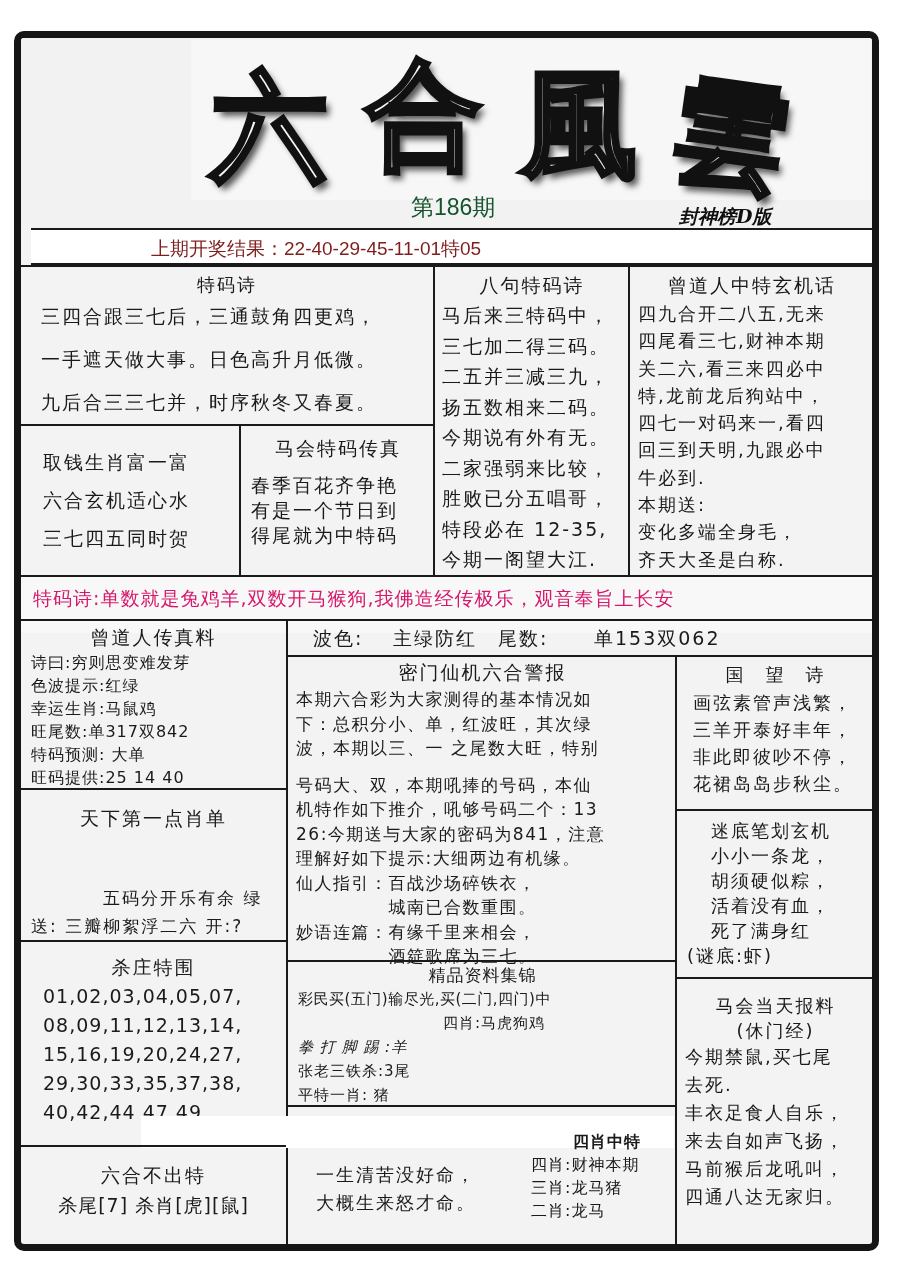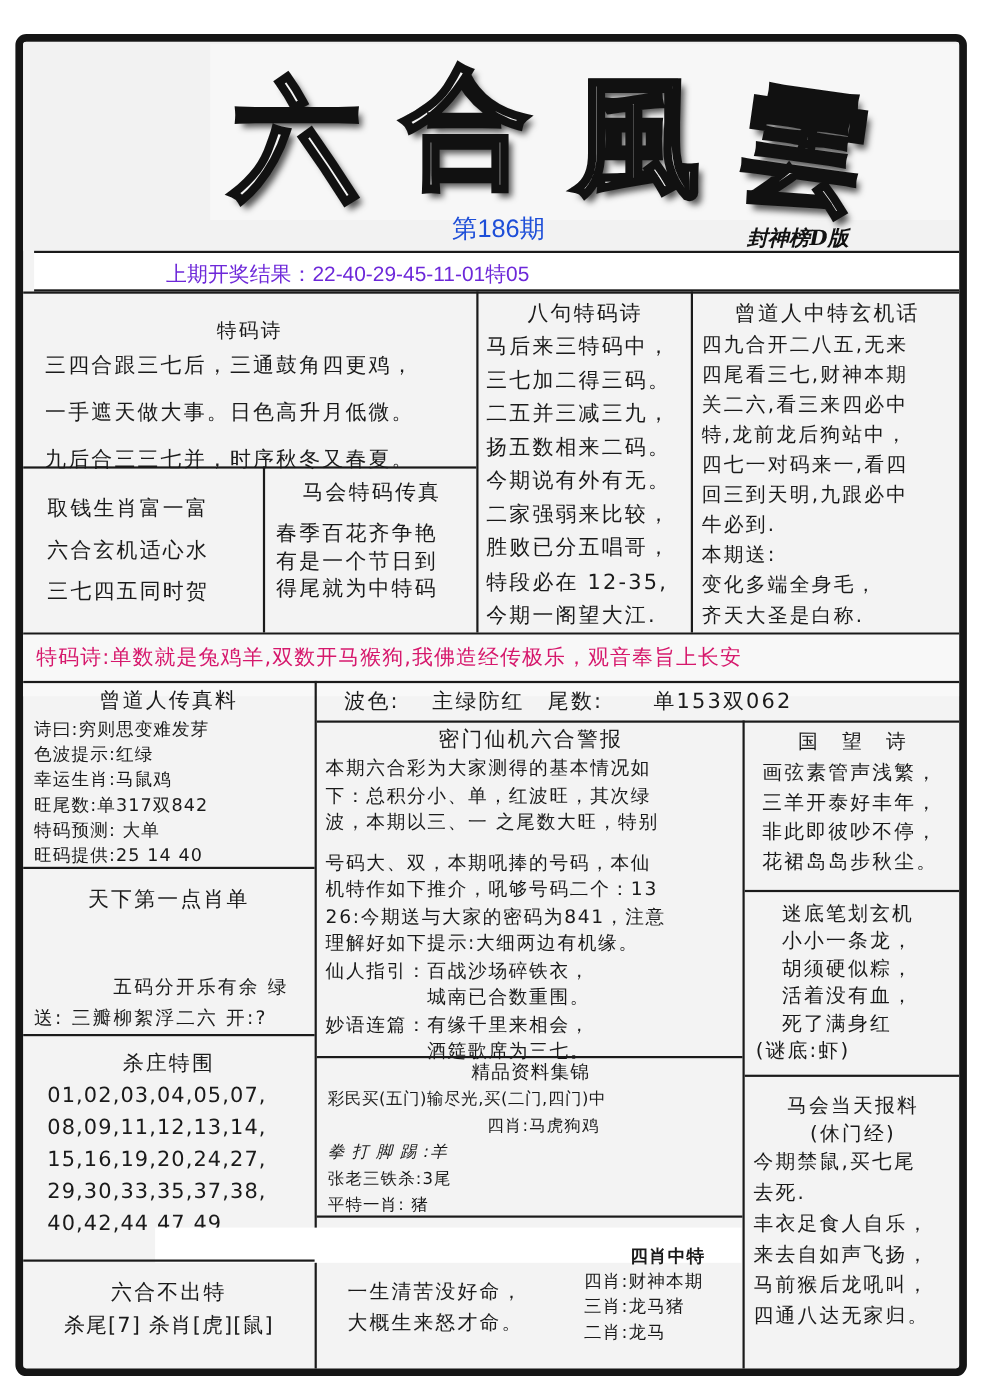--- a/index.html
+++ b/index.html
@@ -15,24 +15,24 @@
   .cell { position: absolute; }
   .hl { position: absolute; background: #1a1a1a; }
   .header { position: absolute; left: 0; top: 0; width: 851px; height: 190px; background: #f2f2f2; }
   .logo-wrap { position: absolute; left: 170px; top: 2px; width: 680px; height: 160px; background: #f7f7f7; }
   .logo-char {
     position: absolute; font-family: "DejaVu Serif", serif; font-weight: bold; font-size: 116px;
     color: #f6f6f6;
     -webkit-text-stroke: 4px #111;
     text-shadow: 5px 6px 6px #555, -1px -1px 0 #999;
   }
-  .issue { position: absolute; left: 390px; top: 154px; font-size: 23px; font-family: "Liberation Sans", sans-serif; color: #1d4ed8; }
+  .issue { position: absolute; left: 390px; top: 154px; font-size: 23px; font-family: "Liberation Sans", sans-serif; color: #14532d; }
   .edition { position: absolute; left: 658px; top: 166px; font-size: 19px; font-weight: bold; font-style: italic; color: #111; font-family: "DejaVu Serif", serif; }
   .result-bar { position: absolute; left: 10px; top: 190px; width: 841px; height: 37px; background: #fff; border-top: 2px solid #1a1a1a; border-bottom: 2px solid #1a1a1a; }
-  .result-text { position: absolute; left: 120px; top: 6px; font-size: 19px; color: #6d28d9; font-family: "Liberation Sans", sans-serif; }
+  .result-text { position: absolute; left: 120px; top: 6px; font-size: 19px; color: #7f1d1d; font-family: "Liberation Sans", sans-serif; }
   .t { font-size: 19px; line-height: 30px; letter-spacing: 2px; white-space: nowrap; }
   .t-sm { font-size: 16px; line-height: 23px; letter-spacing: 1px; white-space: nowrap; }
   .t-md { font-size: 18px; line-height: 28px; letter-spacing: 2px; white-space: nowrap; }
   .title { text-align: center; }
   .pink { color: #d6186c; }
 </style>
 </head>
 <body>
 
 <div class="frame">
@@ -53,21 +53,21 @@
   </div>
 
   <div class="hl" style="left:0;top:227px;width:851px;height:2px;"></div>
 
   <div class="hl" style="left:412px;top:227px;width:2px;height:310px;"></div>
   <div class="hl" style="left:607px;top:227px;width:2px;height:310px;"></div>
   <div class="hl" style="left:0;top:386px;width:412px;height:2px;"></div>
   <div class="hl" style="left:218px;top:386px;width:2px;height:151px;"></div>
   <div class="hl" style="left:0;top:537px;width:851px;height:2px;"></div>
 
-  <div class="cell" style="left:0;top:233px;width:412px;margin-top:16px;">
+  <div class="cell" style="left:0;top:233px;width:412px;">
     <div class="t-md title">特码诗</div>
     <div style="padding-left:20px;">
       <div class="t" style="line-height:43px;margin-top:-4px;">三四合跟三七后，三通鼓角四更鸡，</div>
       <div class="t" style="line-height:43px;">一手遮天做大事。日色高升月低微。</div>
       <div class="t" style="line-height:43px;">九后合三三七并，时序秋冬又春夏。</div>
     </div>
   </div>
 
   <div class="cell" style="left:416px;top:232px;width:190px;">
     <div class="t title">八句特码诗</div>

